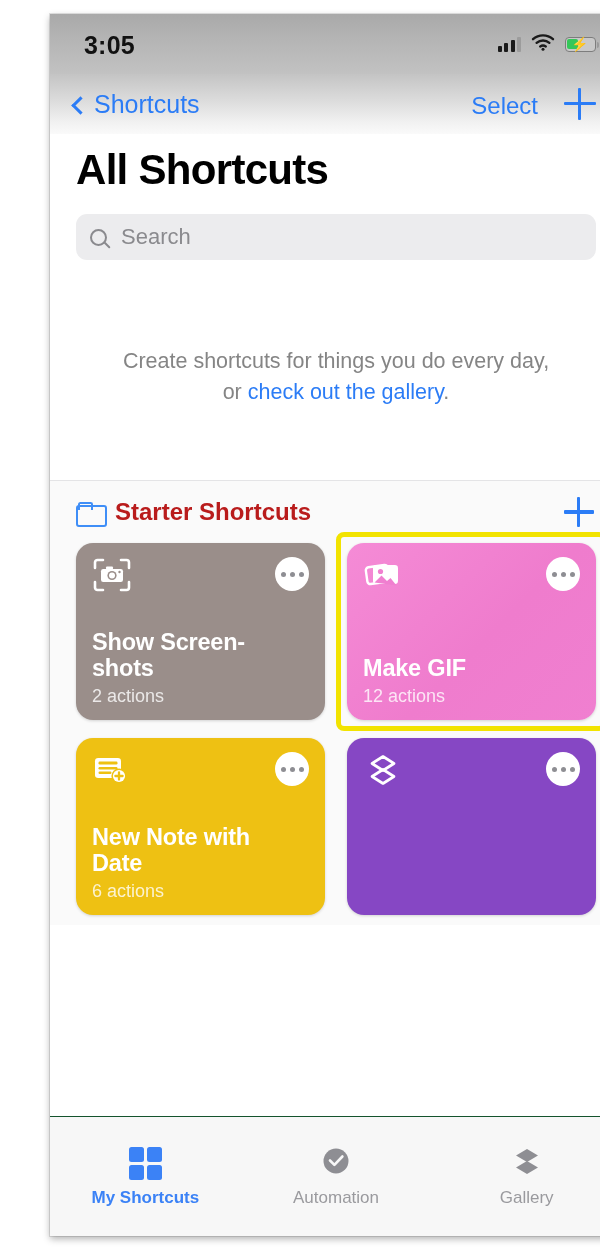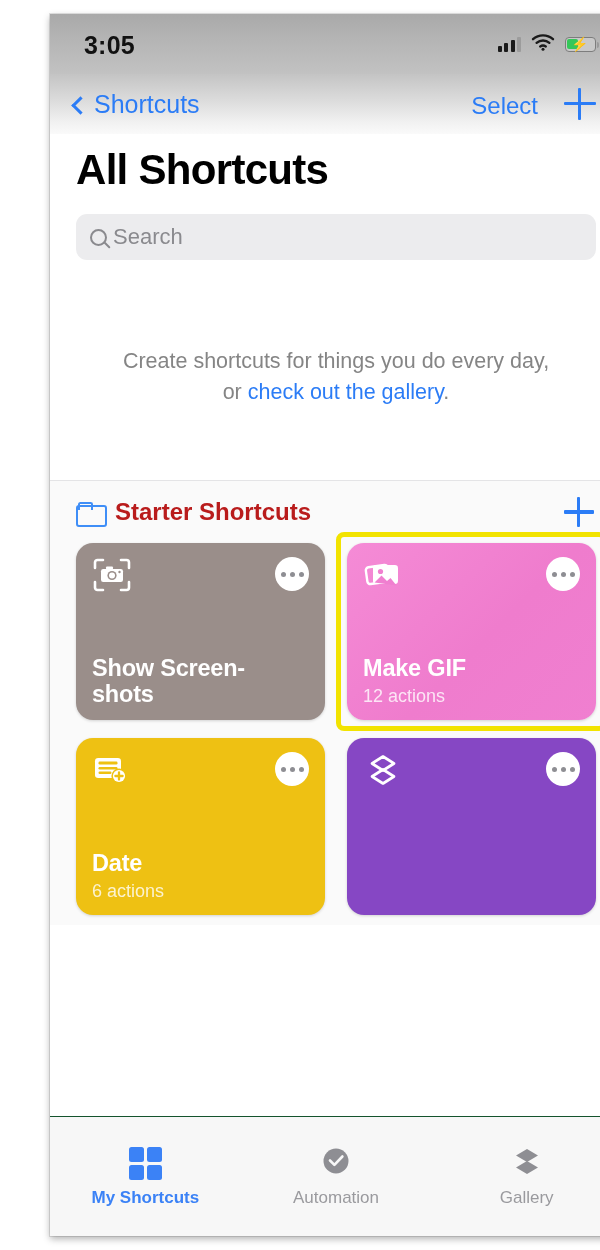--- a/index.html
+++ b/index.html
@@ -97,21 +97,21 @@
   .page-title {
     padding: 12px 0 0 26px;
     font-size: 42px; font-weight: bold; color: #000;
     letter-spacing: -0.7px;
   }
 
   .searchbar {
     margin: 20px 26px 0 26px;
     height: 46px; border-radius: 11px;
     background: #ececee;
-    display:flex; align-items:center; padding-left: 14px; gap: 6px;
+    display:flex; align-items:center; padding-left: 14px; gap: 14px;
   }
   .search-glyph {
     width: 17px; height: 17px; border: 2.4px solid #8a8a8e;
     border-radius: 50%; position: relative; flex: none;
   }
   .search-glyph::after {
     content:''; position:absolute; right:-6px; bottom:-3px;
     width:8px; height:2.4px; background:#8a8a8e;
     transform: rotate(45deg); border-radius:2px;
   }
@@ -297,20 +297,21 @@
                   <i></i>
                   <i></i>
                   <i></i>
                 </span>
             </div>
             <div class="card-foot">
               <div class="card-name">
                 <span>Show Screen-</span><br>
                 <span>shots</span>
               </div>
+              <div class="card-sub">2 actions</div>
             </div>
           </div>
         </div>
 
         <div class="card-wrap selected">
           <div class="card" style="background:linear-gradient(135deg,#f58bd6 0%,#ef7ccd 55%,#f07fd0 100%)">
             <div class="card-top">
               <span class="card-ico">
                 <svg viewBox="0 0 40 36">
                   <rect x="3.5" y="9" width="22" height="17" rx="3" stroke="#fff" stroke-width="2.4" fill="none" transform="rotate(-8 14.5 17.5)"></rect>
@@ -347,21 +348,21 @@
                 </svg>
               </span>
               <span class="ellipsis">
                   <i></i>
                   <i></i>
                   <i></i>
                 </span>
             </div>
             <div class="card-foot">
               <div class="card-name">
-                <br>
+                <span>New Note with</span><br>
                 <span>Date</span>
               </div>
               <div class="card-sub">6 actions</div>
             </div>
           </div>
         </div>
 
         <div class="card-wrap">
           <div class="card" style="background:#8647c4">
             <div class="card-top">

